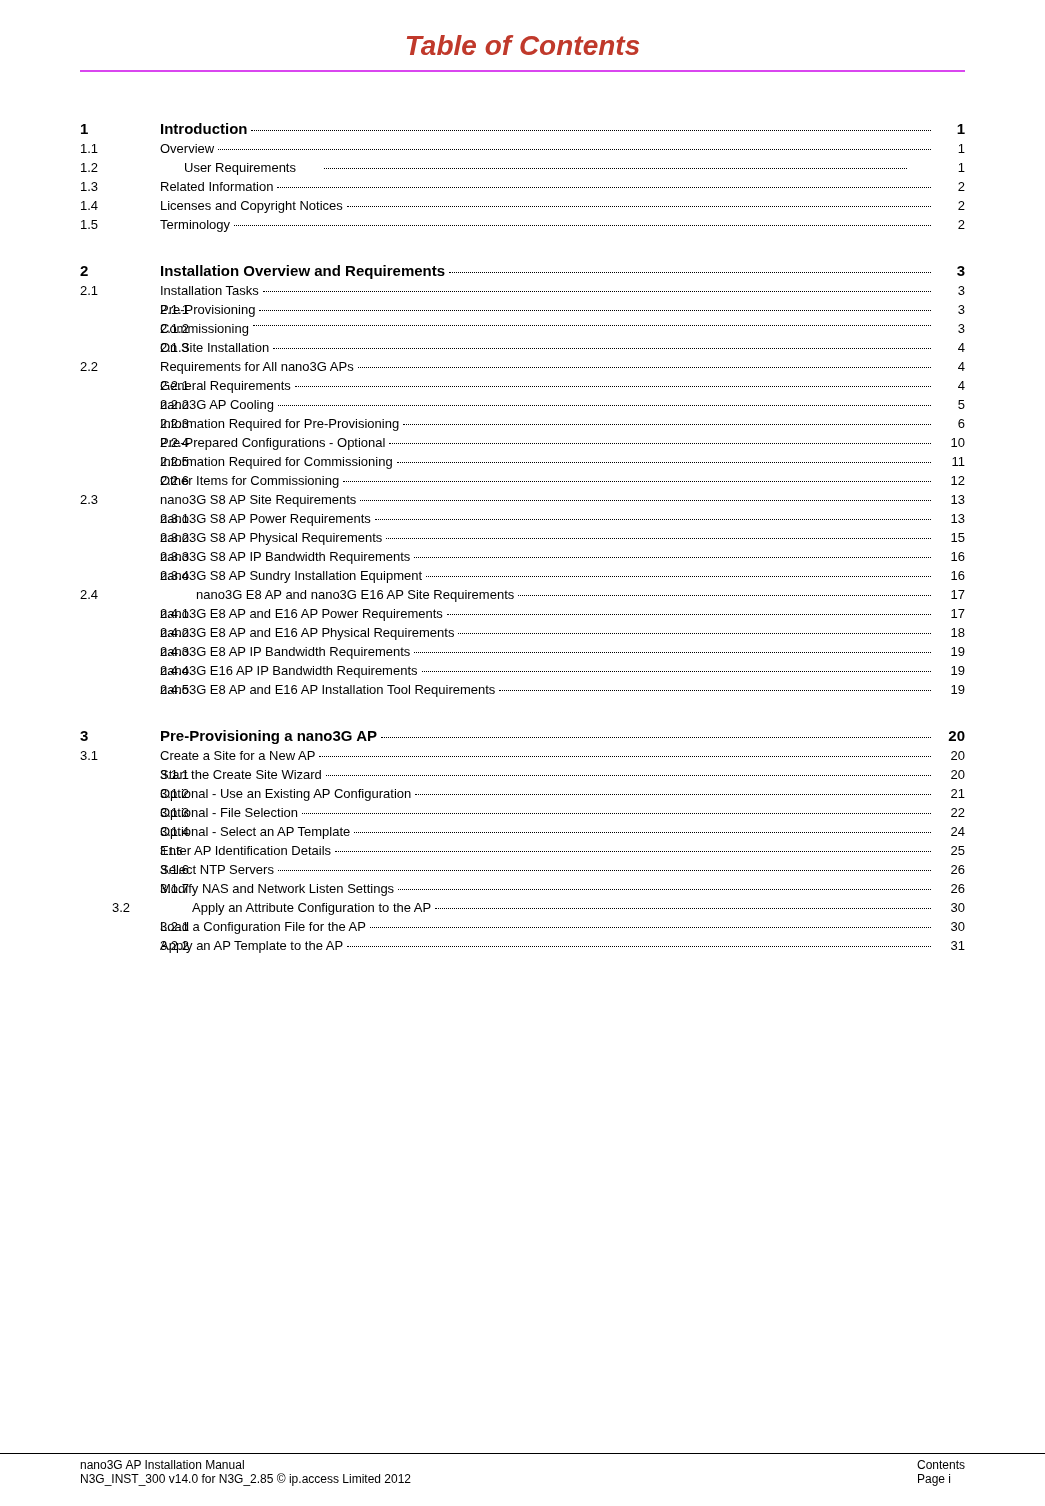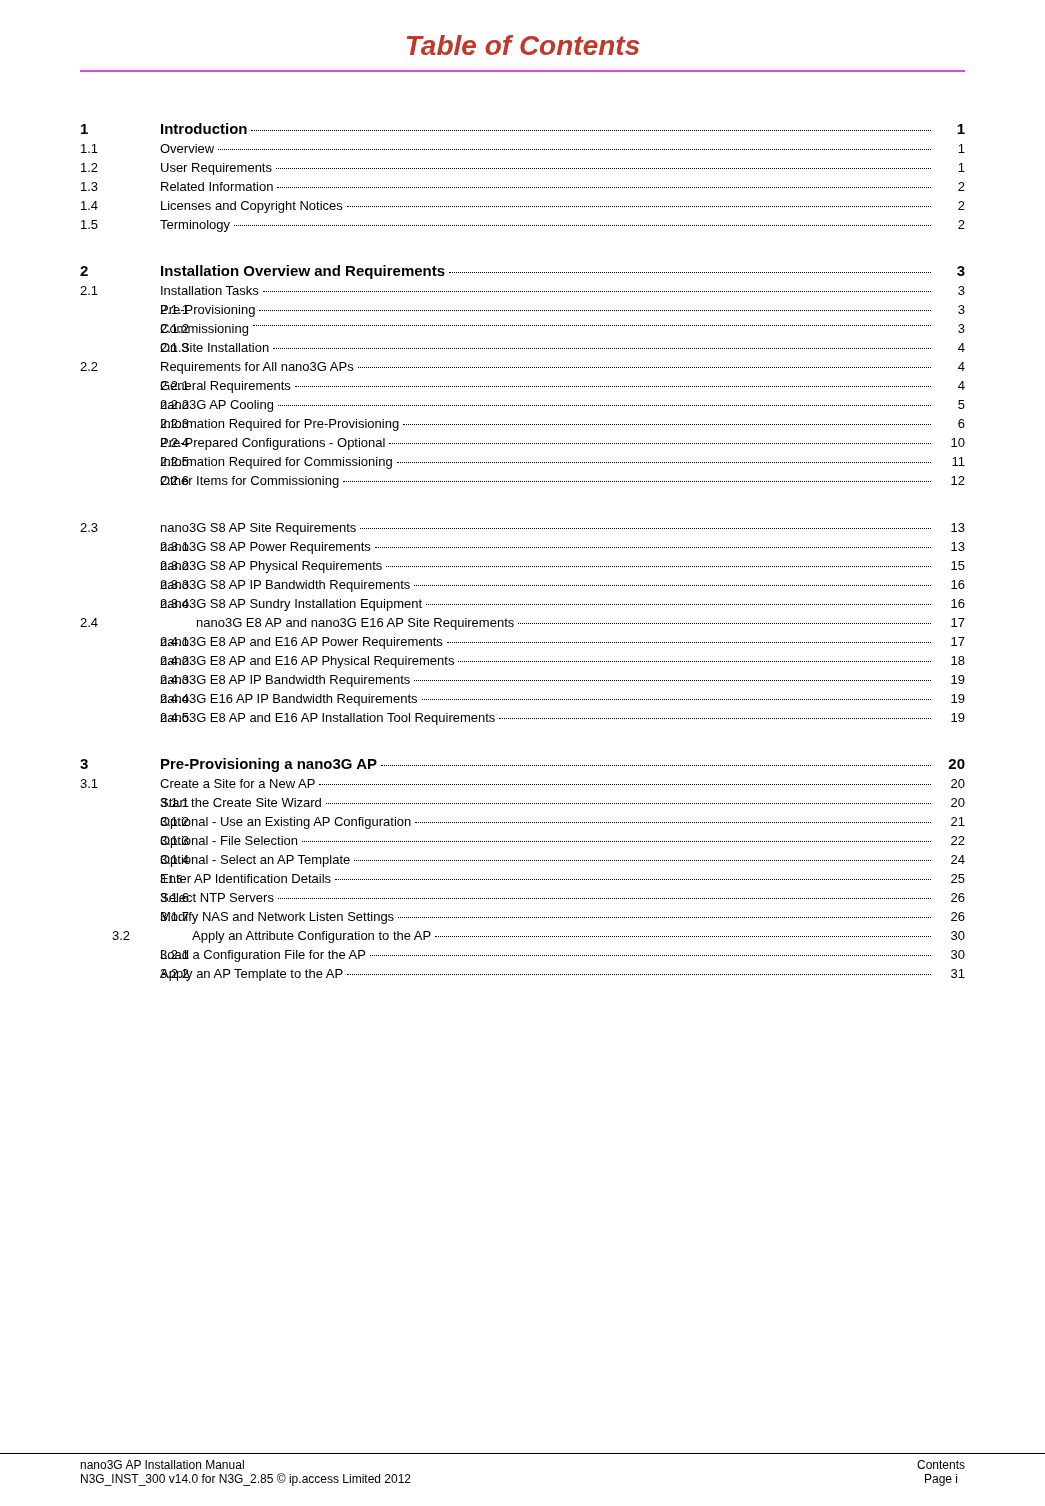--- a/index.html
+++ b/index.html
@@ -61,21 +61,21 @@
       border-top: 1px solid #000;
       display: flex;
       justify-content: space-between;
       padding-top: 4px;
       font-size: 12px;
     }
     .footer-left {
       text-align: left;
     }
     .footer-right {
-      text-align: center;
+      text-align: left;
     }
     .section-spacer {
       height: 14px;
     }
   </style>
 </head>
 <body>
 
 <div class="page-container">
   <div class="title-section">
@@ -89,21 +89,21 @@
         <span style="font-weight: bold; font-size: 15px; flex-shrink: 0;">Introduction</span>
         <span class="dots-line"></span>
         <span style="font-weight: bold; font-size: 15px; white-space: nowrap; width: 30px; text-align: right; flex-shrink: 0;">1</span>
       </div>
       <div style="display: flex; align-items: baseline; width: 100%; padding: 2px 0px;">
         <span style="width: 80px; display: inline-block; flex-shrink: 0; padding-left: 0px; font-size: 13px;">1.1</span>
         <span style="flex-shrink: 0; font-size: 13px;">Overview</span>
         <span class="dots-line"></span>
         <span style="font-size: 13px; white-space: nowrap; width: 30px; text-align: right; flex-shrink: 0;">1</span>
       </div>
-      <div style="display: flex; align-items: baseline; width: 100%; padding: 2px 0px;">
+      <div style="display: flex; align-items: baseline; width: 100%; padding: 2px 0px; gap: 24px;">
         <span style="width: 80px; display: inline-block; flex-shrink: 0; padding-left: 0px; font-size: 13px;">1.2</span>
         <span style="flex-shrink: 0; font-size: 13px;">User Requirements</span>
         <span class="dots-line"></span>
         <span style="font-size: 13px; white-space: nowrap; width: 30px; text-align: right; flex-shrink: 0;">1</span>
       </div>
       <div style="display: flex; align-items: baseline; width: 100%; padding: 2px 0px;">
         <span style="width: 80px; display: inline-block; flex-shrink: 0; padding-left: 0px; font-size: 13px;">1.3</span>
         <span style="flex-shrink: 0; font-size: 13px;">Related Information</span>
         <span class="dots-line"></span>
         <span style="font-size: 13px; white-space: nowrap; width: 30px; text-align: right; flex-shrink: 0;">2</span>
@@ -188,21 +188,21 @@
         <span style="font-size: 13px; white-space: nowrap; width: 30px; text-align: right; flex-shrink: 0;">11</span>
       </div>
       <div style="display: flex; align-items: baseline; width: 100%; padding: 2px 0px;">
         <span style="width: 80px; display: inline-block; flex-shrink: 0; padding-left: 80px; font-size: 13px;">2.2.6</span>
         <span style="flex-shrink: 0; font-size: 13px;">Other Items for Commissioning</span>
         <span class="dots-line"></span>
         <span style="font-size: 13px; white-space: nowrap; width: 30px; text-align: right; flex-shrink: 0;">12</span>
       </div>
       <div style="display: flex; align-items: baseline; width: 100%; padding: 2px 0px;">
         <span style="width: 80px; display: inline-block; flex-shrink: 0; padding-left: 0px; font-size: 13px;">2.3</span>
-        <span style="flex-shrink: 0; font-size: 13px; margin-top: 28px;">nano3G S8 AP Site Requirements</span>
+        <span style="flex-shrink: 0; font-size: 13px;">nano3G S8 AP Site Requirements</span>
         <span class="dots-line"></span>
         <span style="font-size: 13px; white-space: nowrap; width: 30px; text-align: right; flex-shrink: 0;">13</span>
       </div>
       <div style="display: flex; align-items: baseline; width: 100%; padding: 2px 0px;">
         <span style="width: 80px; display: inline-block; flex-shrink: 0; padding-left: 80px; font-size: 13px;">2.3.1</span>
         <span style="flex-shrink: 0; font-size: 13px;">nano3G S8 AP Power Requirements</span>
         <span class="dots-line"></span>
         <span style="font-size: 13px; white-space: nowrap; width: 30px; text-align: right; flex-shrink: 0;">13</span>
       </div>
       <div style="display: flex; align-items: baseline; width: 100%; padding: 2px 0px;">

